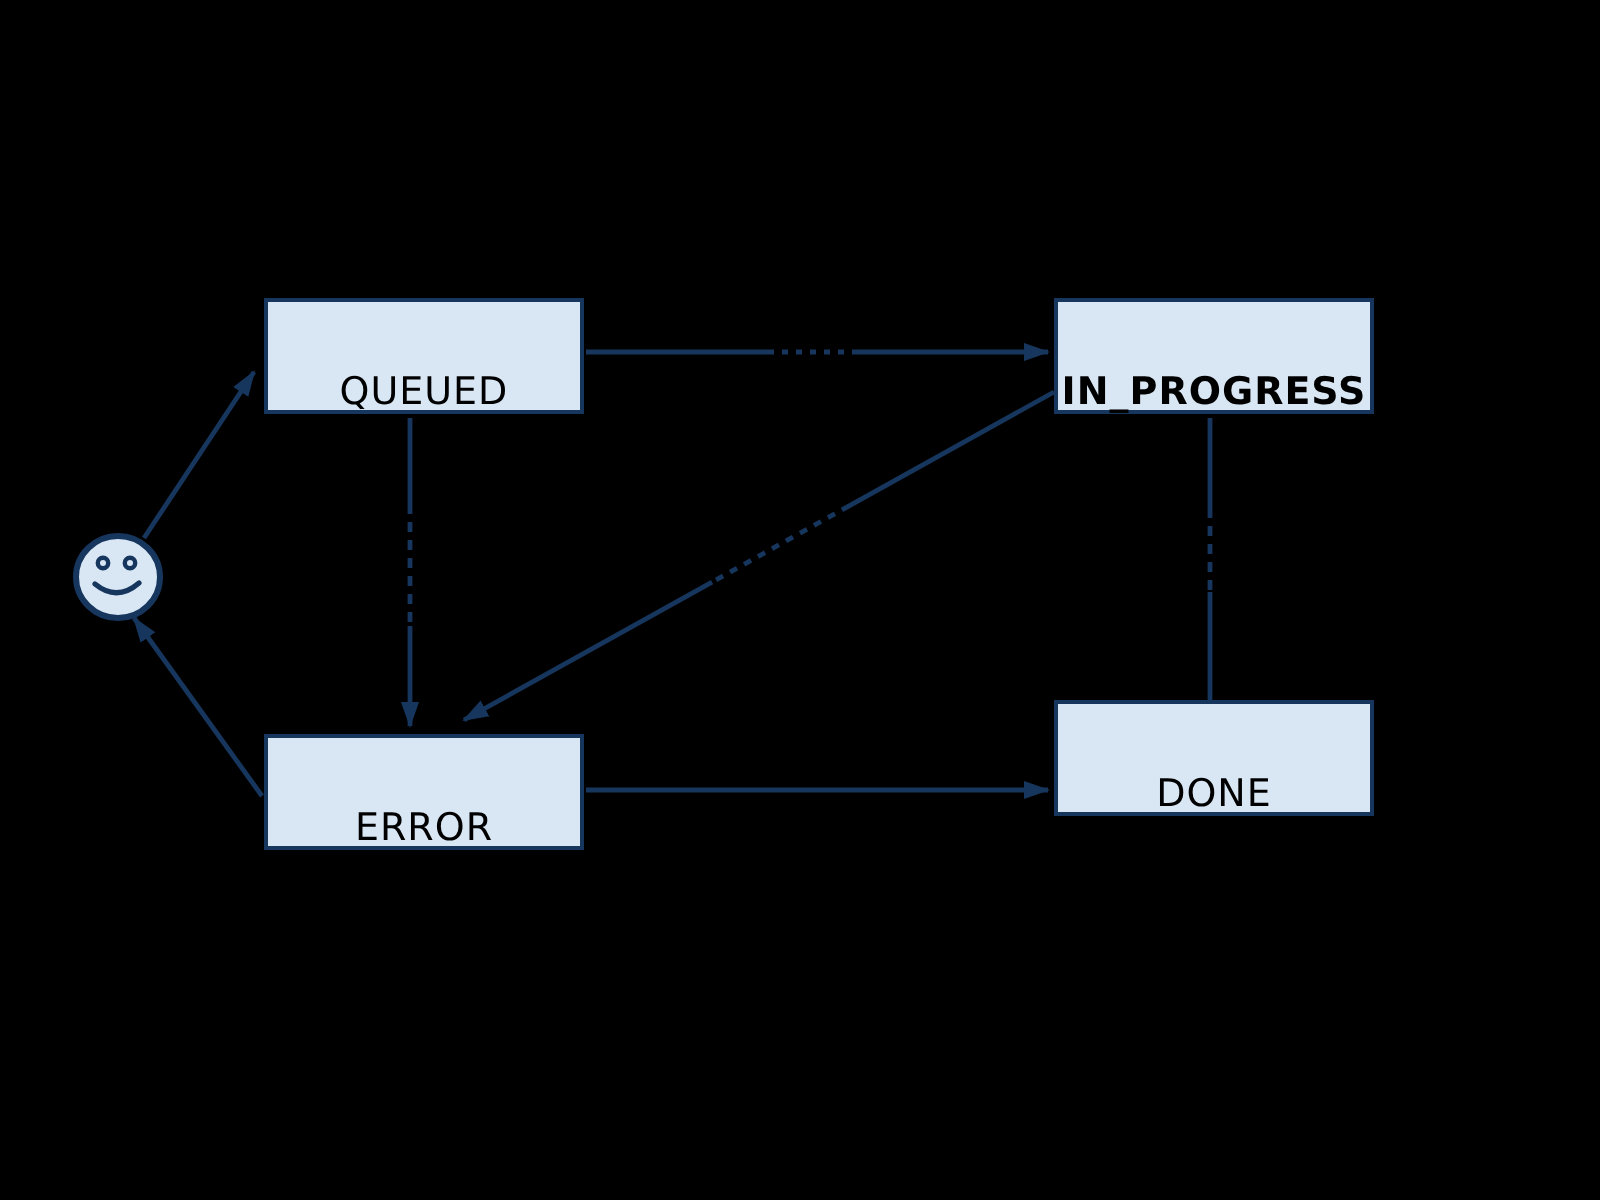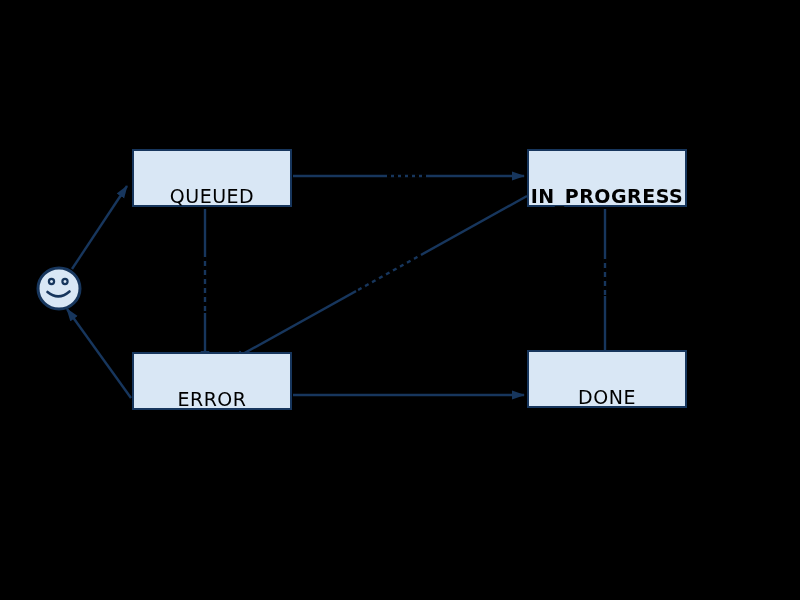--- a/index.html
+++ b/index.html
@@ -33,21 +33,21 @@
   }
   .state-label {
     color: #000000;
     font-size: 19px;
     letter-spacing: 0.5px;
     white-space: nowrap;
     margin-top: 36px;
   }
   .node-queued      { left: 132px; top: 149px; }
   .node-in-progress { left: 527px; top: 149px; font-weight: bold; }
-  .node-error       { left: 132px; top: 352px; }
+  .node-error       { left: 132px; top: 367px; }
   .node-done        { left: 527px; top: 350px; }
   .start-node {
     position: absolute;
     left: 35px;
     top: 264px;
     width: 48px;
     height: 48px;
   }
 </style>
 </head>

